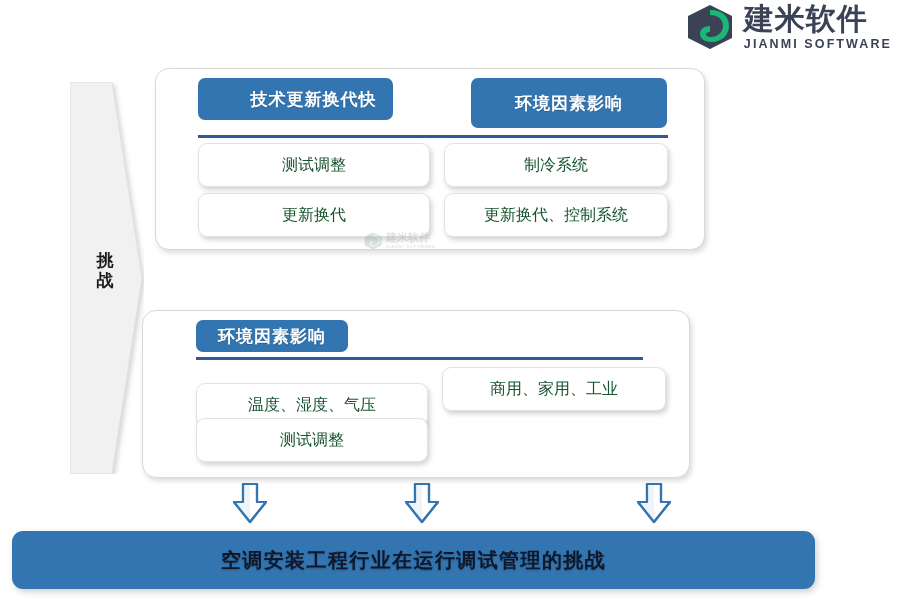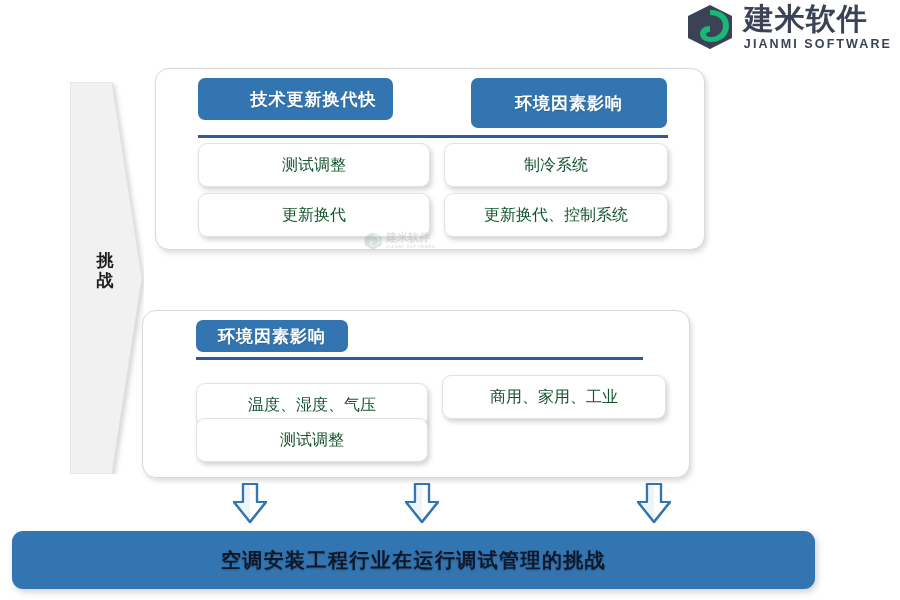--- a/index.html
+++ b/index.html
@@ -230,21 +230,21 @@
 </div>
 
 <div class="card card-bottom">
   <div class="pill" style="position:absolute; left:53px; top:9px; width:152px; height:32px;">环境因素影响</div>
 
   <div class="divider" style="left:53px; top:46px; width:447px;"></div>
 
   <div class="item-box" style="left:53px; top:72px; width:232px; height:44px;">温度、湿度、气压</div>
   <div class="item-box" style="left:53px; top:107px; width:232px; height:44px;">测试调整</div>
 
-  <div class="item-box" style="left:299px; top:64px; width:224px; height:44px;">商用、家用、工业</div>
+  <div class="item-box" style="left:299px; top:56px; width:224px; height:44px;">商用、家用、工业</div>
 </div>
 
 <div class="arrow" style="left:228px;">
   <svg width="44" height="44" viewBox="0 0 44 44">
     <path d="M15 2 L29 2 L29 20 L38 20 L22 40 L6 20 L15 20 Z" fill="#ffffff" stroke="#3375b0" stroke-width="2.2" stroke-linejoin="round"></path>
     <path d="M22 40 L6 20 L15 20 L15 2 L22 2 Z" fill="#e8f0f7" opacity="0.7"></path>
     <path d="M15 2 L29 2 L29 20 L38 20 L22 40 L6 20 L15 20 Z" fill="none" stroke="#3375b0" stroke-width="2.2" stroke-linejoin="round"></path>
   </svg>
 </div>
 <div class="arrow" style="left:400px;">

